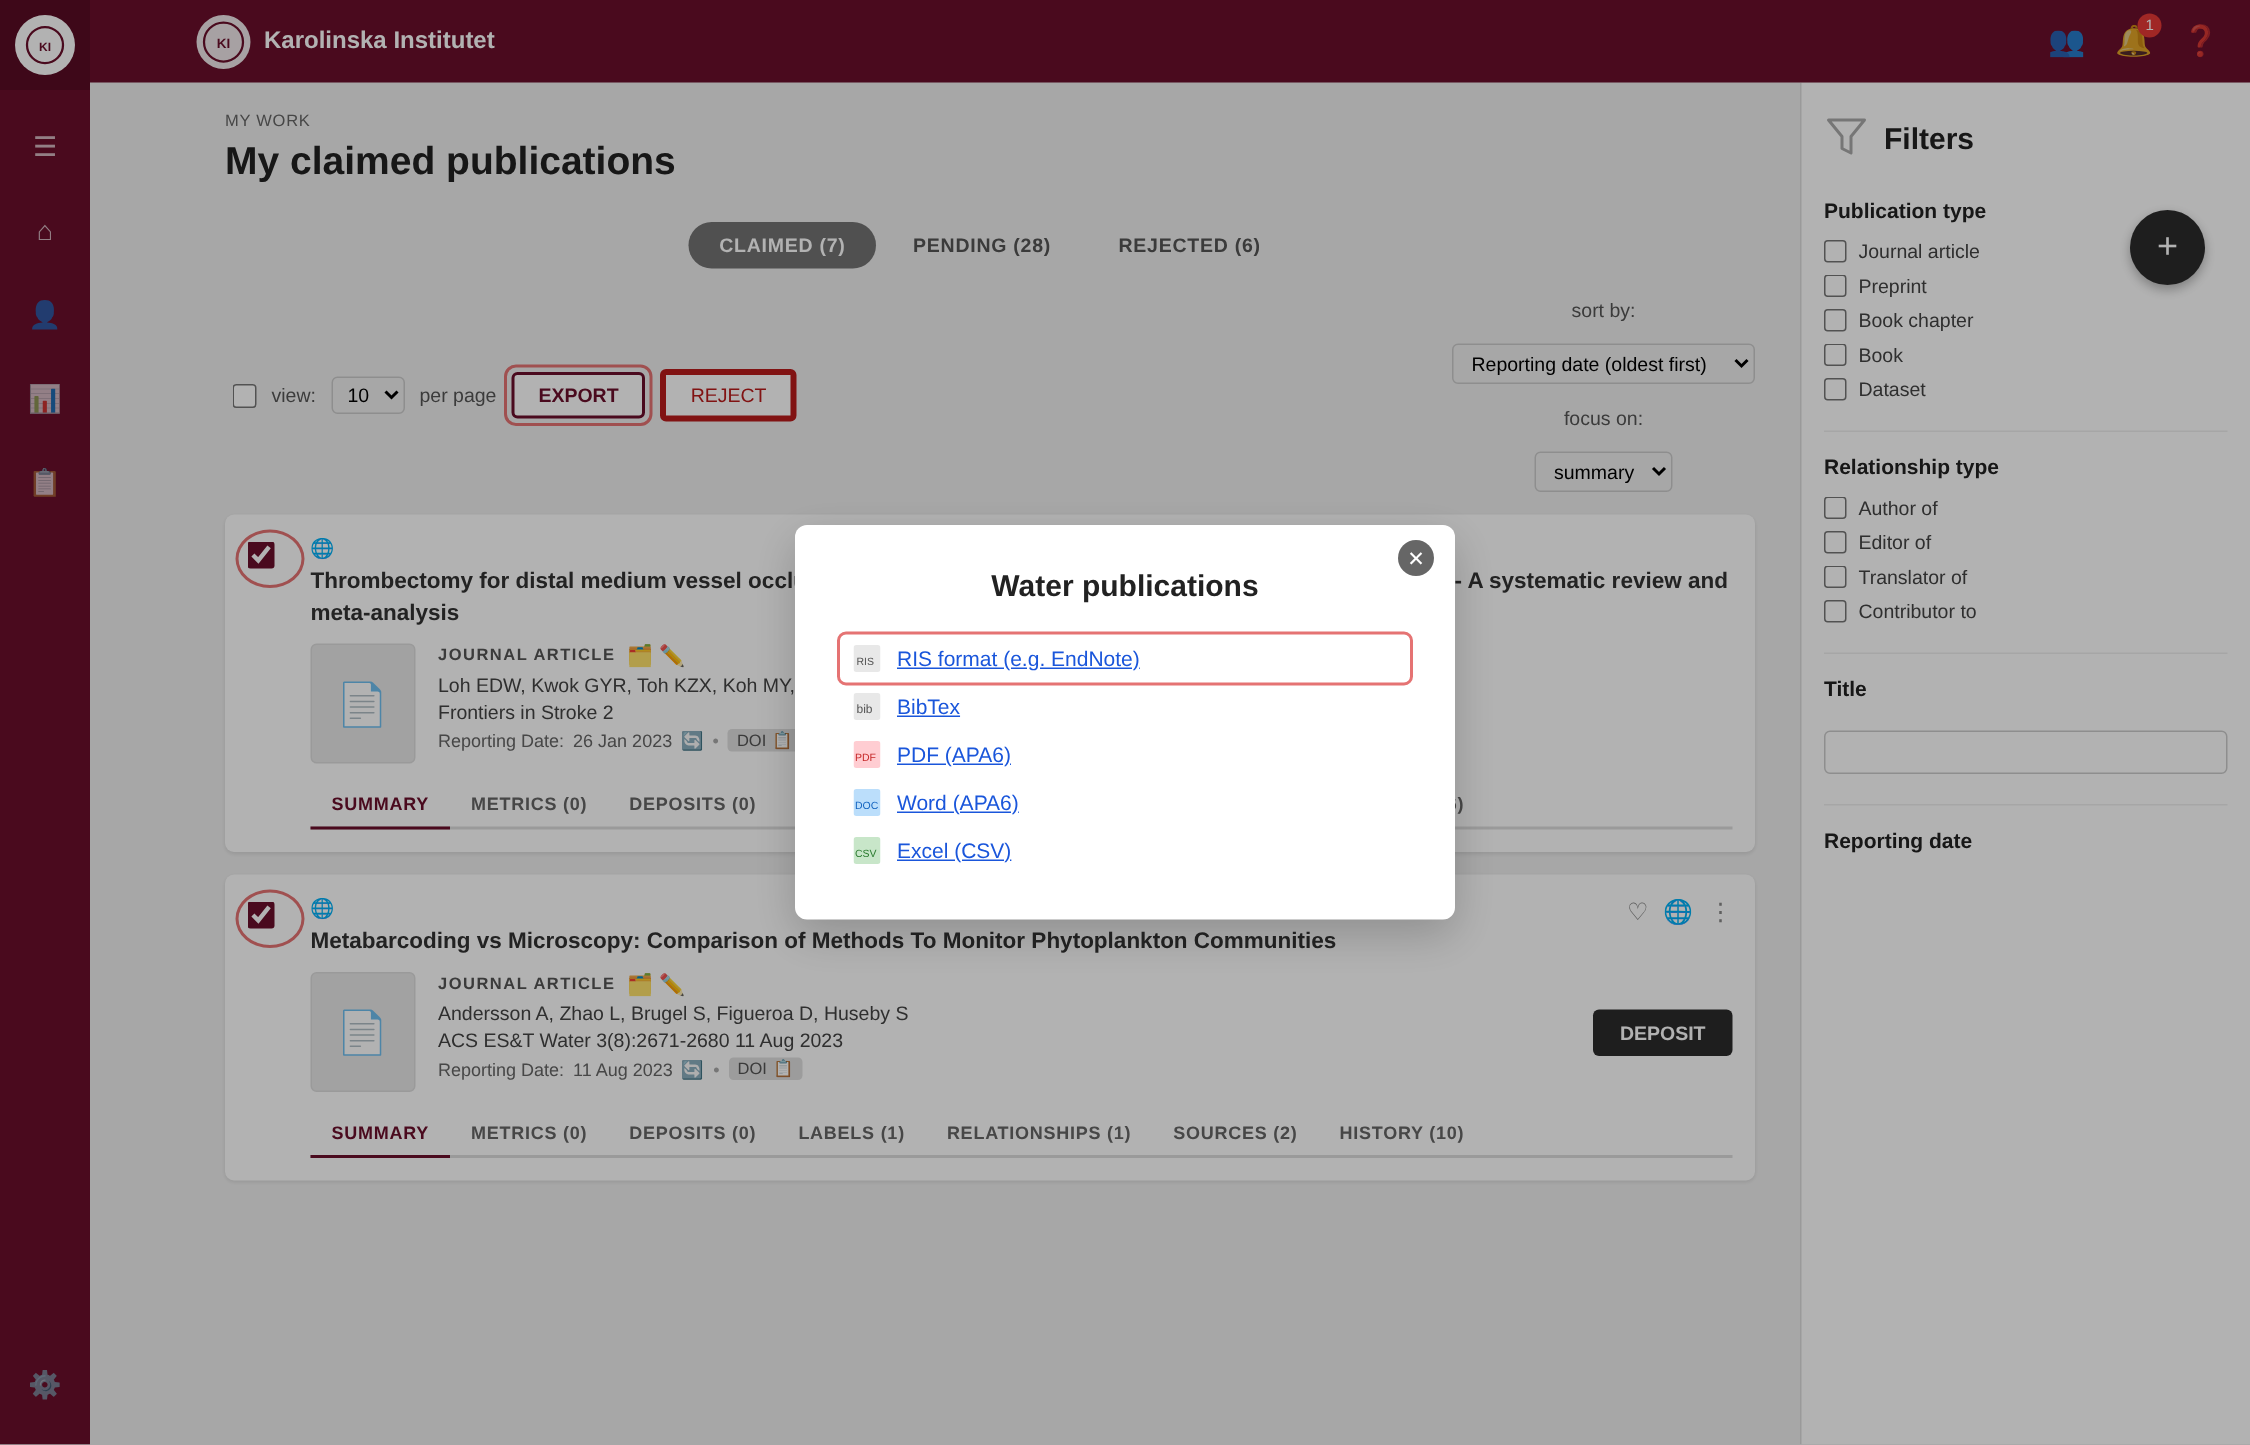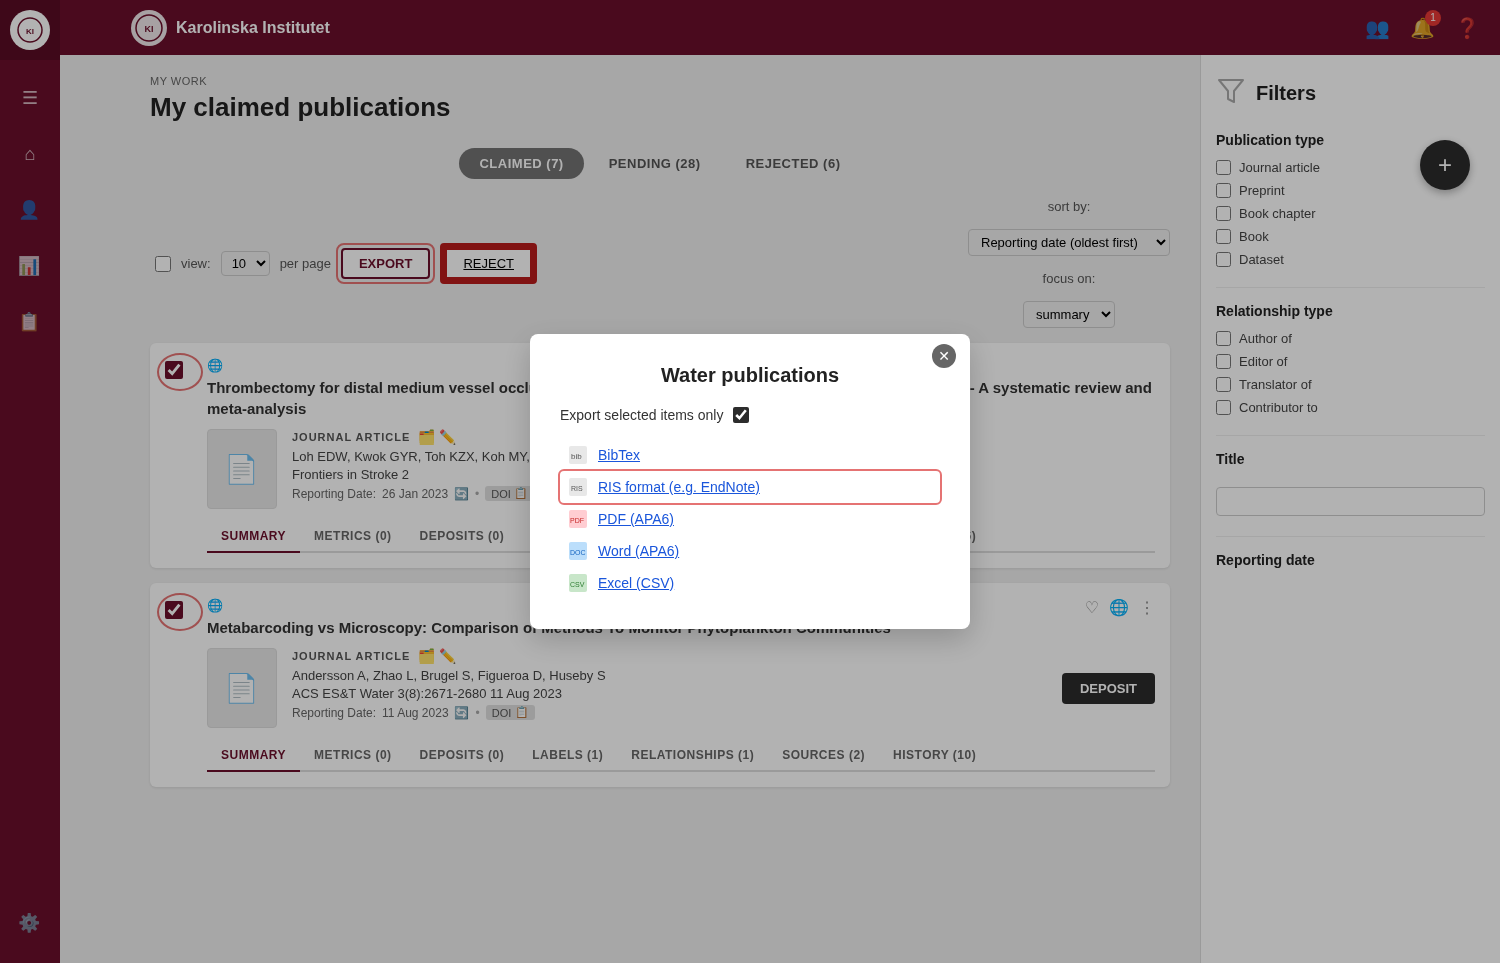--- a/index.html
+++ b/index.html
@@ -186,27 +186,26 @@
     }
     .export-btn-highlight {
       position: absolute;
       inset: -5px;
       border: 2px solid #e57373;
       border-radius: 8px;
       pointer-events: none;
     }
     .reject-btn {
       background: white;
-      border: 7px solid #b91c1c;
-      color: #000000;
+      border: 4px solid #b91c1c;
+      color: #b91c1c;
       padding: 6px 16px;
       border-radius: 4px;
       font-size: 13px;
       cursor: pointer;
-      text-decoration: underline;
     }
     .right-controls {
       display: flex;
       align-items: center;
       gap: 15px;
       flex-direction: column;
     }
     .sort-label { font-size: 13px; color: #555; }
     .sort-select {
       border: 1px solid #ccc;
@@ -826,44 +825,40 @@
 
 </div>
 
 <div class="fab">+</div>
 
 <div class="modal-overlay">
   <div class="modal">
     <button class="modal-close">✕</button>
     <div class="modal-title">Water publications</div>
 
-    <div class="modal-export-only">
-      <span class="modal-export-only-label">Export selected items only</span>
-      <input type="checkbox" class="modal-export-checkbox" checked="" style="">
-    </div>
 
     <ul class="modal-format-list">
-      <li class="modal-format-item">
-        <span class="modal-format-icon icon-bibtex">
-          <svg width="18" height="18" viewBox="0 0 18 18">
-              <rect width="18" height="18" rx="2" fill="#e8e8e8"></rect>
-              <text x="2" y="13" font-size="8" fill="#555">bib</text>
-            </svg>
-        </span>
-        <span>BibTex</span>
-      </li>
       <li class="modal-format-item" style="position:relative;">
         <div class="ris-highlight"></div>
         <span class="modal-format-icon icon-ris">
           <svg width="18" height="18" viewBox="0 0 18 18">
               <rect width="18" height="18" rx="2" fill="#e8e8e8"></rect>
               <text x="2" y="13" font-size="7" fill="#555">RIS</text>
             </svg>
         </span>
         <span>RIS format (e.g. EndNote)</span>
+      </li>
+      <li class="modal-format-item">
+        <span class="modal-format-icon icon-bibtex">
+          <svg width="18" height="18" viewBox="0 0 18 18">
+              <rect width="18" height="18" rx="2" fill="#e8e8e8"></rect>
+              <text x="2" y="13" font-size="8" fill="#555">bib</text>
+            </svg>
+        </span>
+        <span>BibTex</span>
       </li>
       <li class="modal-format-item">
         <span class="modal-format-icon icon-pdf">
           <svg width="18" height="18" viewBox="0 0 18 18">
               <rect width="18" height="18" rx="2" fill="#ffcdd2"></rect>
               <text x="1" y="13" font-size="7" fill="#c62828">PDF</text>
             </svg>
         </span>
         <span>PDF (APA6)</span>
       </li>

